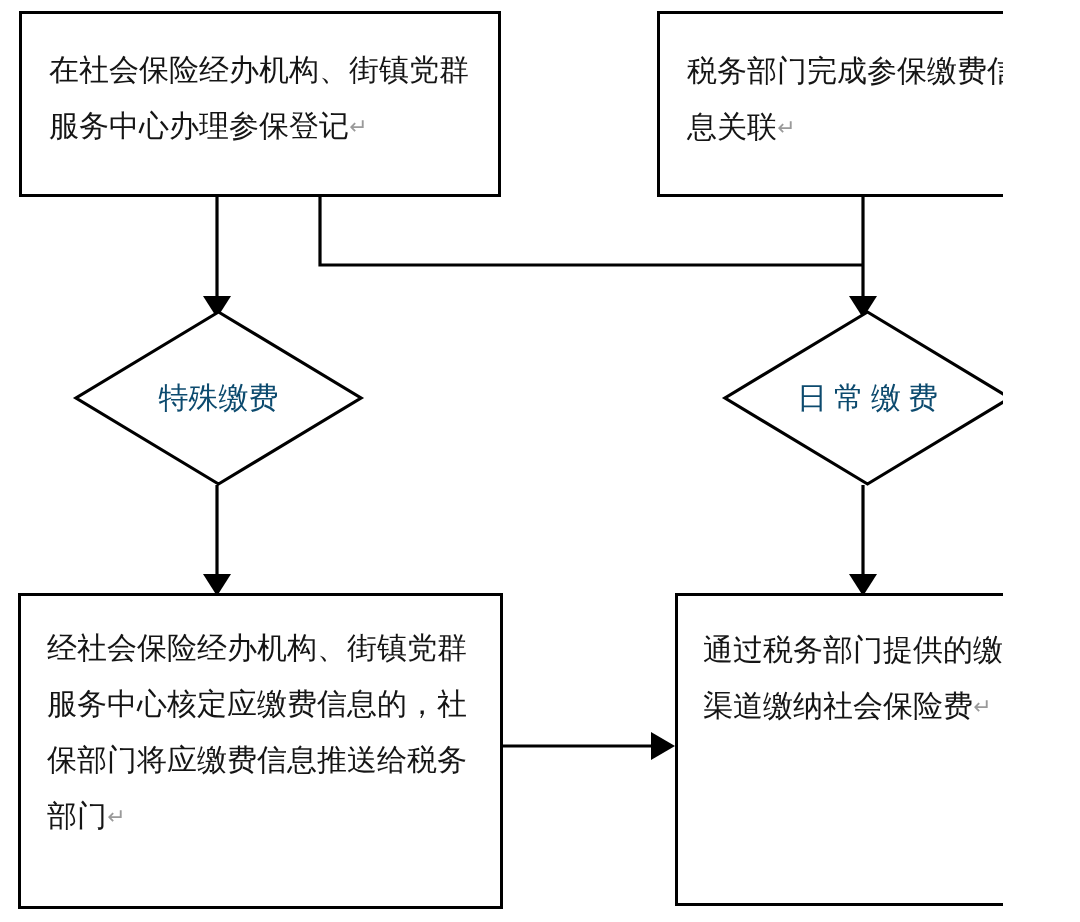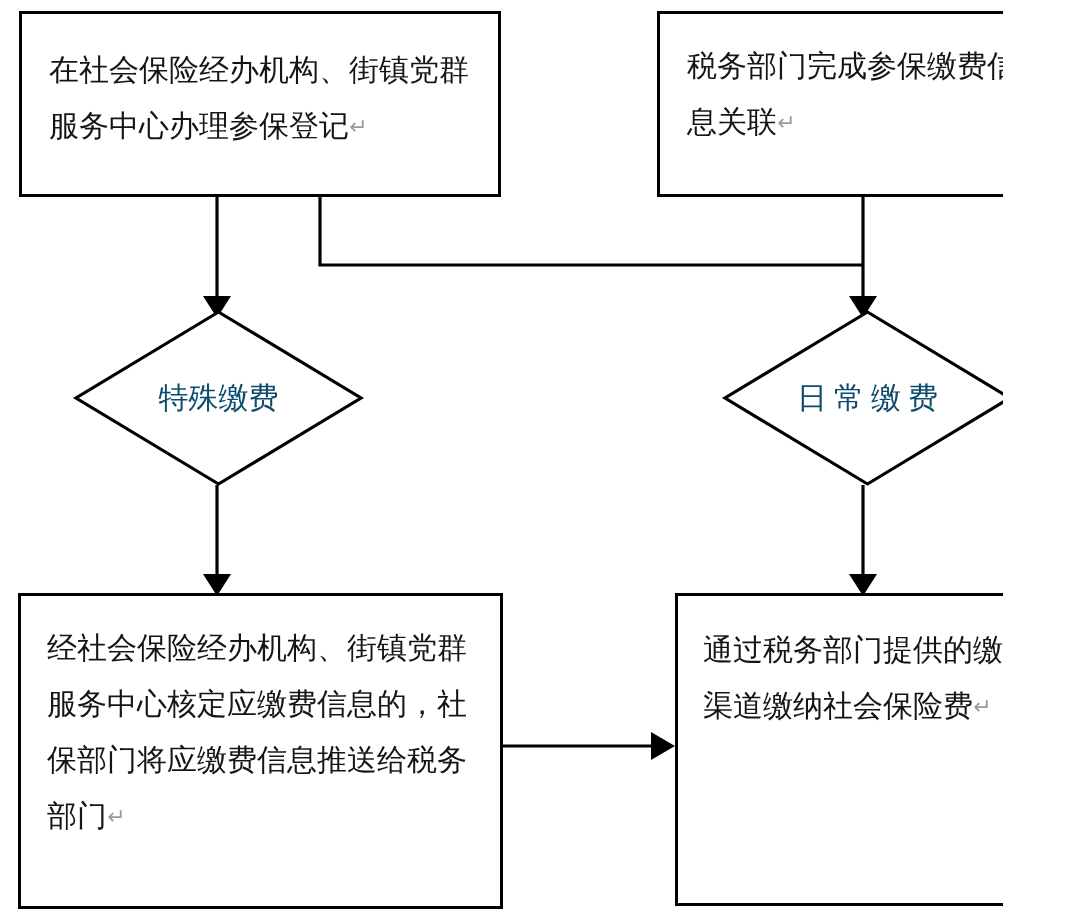--- a/index.html
+++ b/index.html
@@ -34,21 +34,21 @@
     word-break: break-all;
   }
   .pilcrow {
     color: #9a9a9a;
     font-size: 22px;
     line-height: 56px;
     vertical-align: 2px;
   }
   
   #box-register .node-text   { padding: 28px 0 0 27px; width: 436px; }
-  #box-tax-link .node-text   { padding: 24px 0 0 27px; width: 340px; }
+  #box-tax-link .node-text   { padding: 17px 0 0 27px; width: 340px; margin-top: 12px; }
   #box-sihp-push .node-text  { padding: 24px 0 0 26px; width: 448px; }
   #box-pay-channel .node-text{ padding: 26px 0 0 25px; width: 340px; }
 
   
   .node-diamond {
     position: absolute;
   }
   .node-diamond svg {
     position: absolute;
     left: 0;

